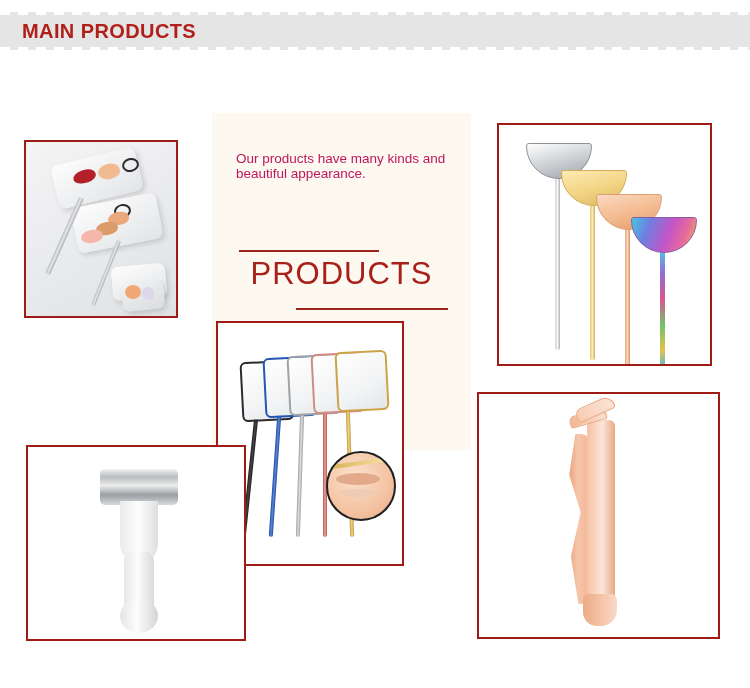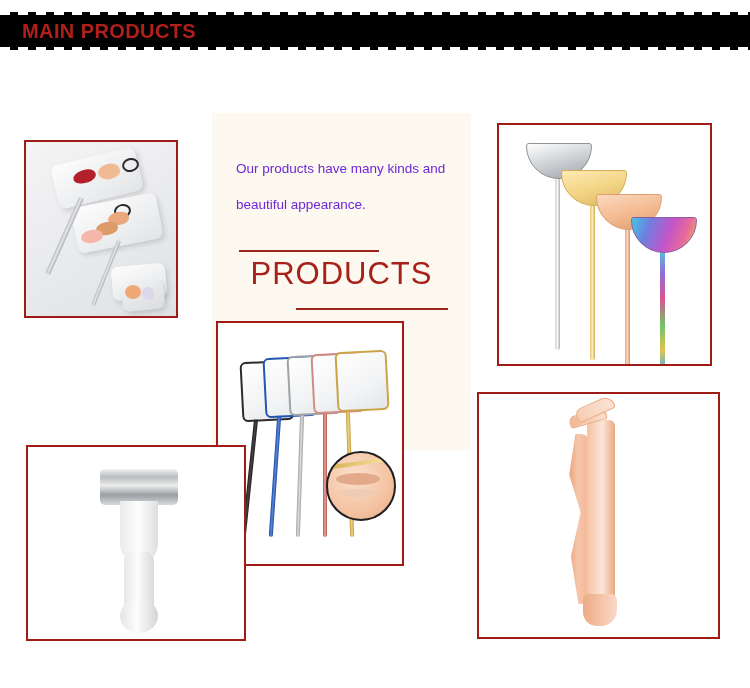--- a/index.html
+++ b/index.html
@@ -20,21 +20,21 @@
     background: #ffffff;
   }
 
   
   .banner {
     position: absolute;
     left: 0;
     top: 12px;
     width: 750px;
     height: 38px;
-    background: #000000;
+    background: #e5e5e5;
     box-sizing: border-box;
   }
   .banner-dash-top,
   .banner-dash-bottom {
     position: absolute;
     left: 0;
     width: 750px;
     height: 3px;
     background: repeating-linear-gradient(
       to right,
@@ -64,22 +64,22 @@
     width: 259px;
     height: 337px;
     background: #fdf8f0;
   }
   .intro-text {
     position: absolute;
     left: 24px;
     top: 38px;
     width: 214px;
     font-size: 13.5px;
-    line-height: 36px;
-    color: #6d28d9;
+    line-height: 15px;
+    color: #be185d;
   }
   .products-heading-wrap {
     position: absolute;
     left: 0;
     top: 125px;
     width: 225px;
     height: 80px;
   }
   .rule {
     position: absolute;

